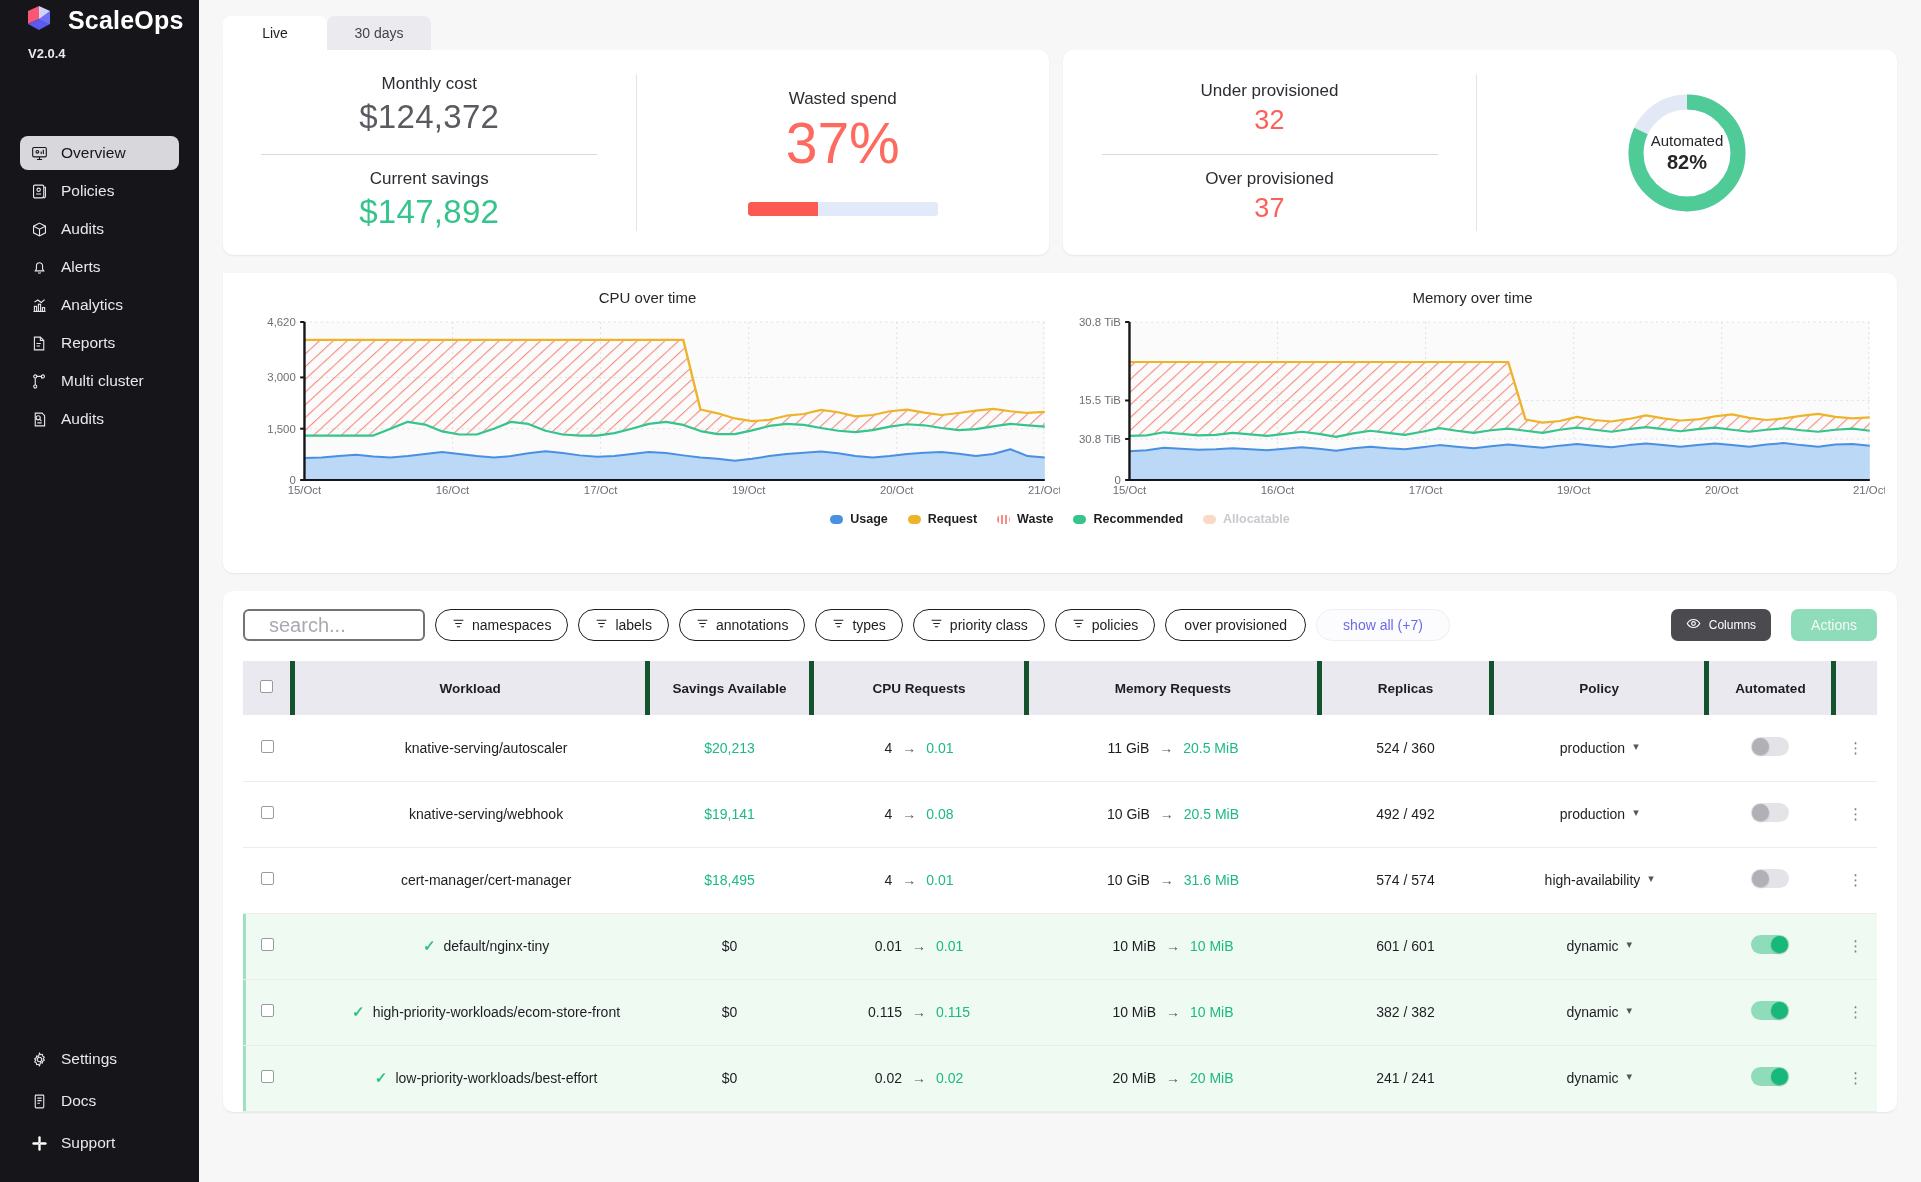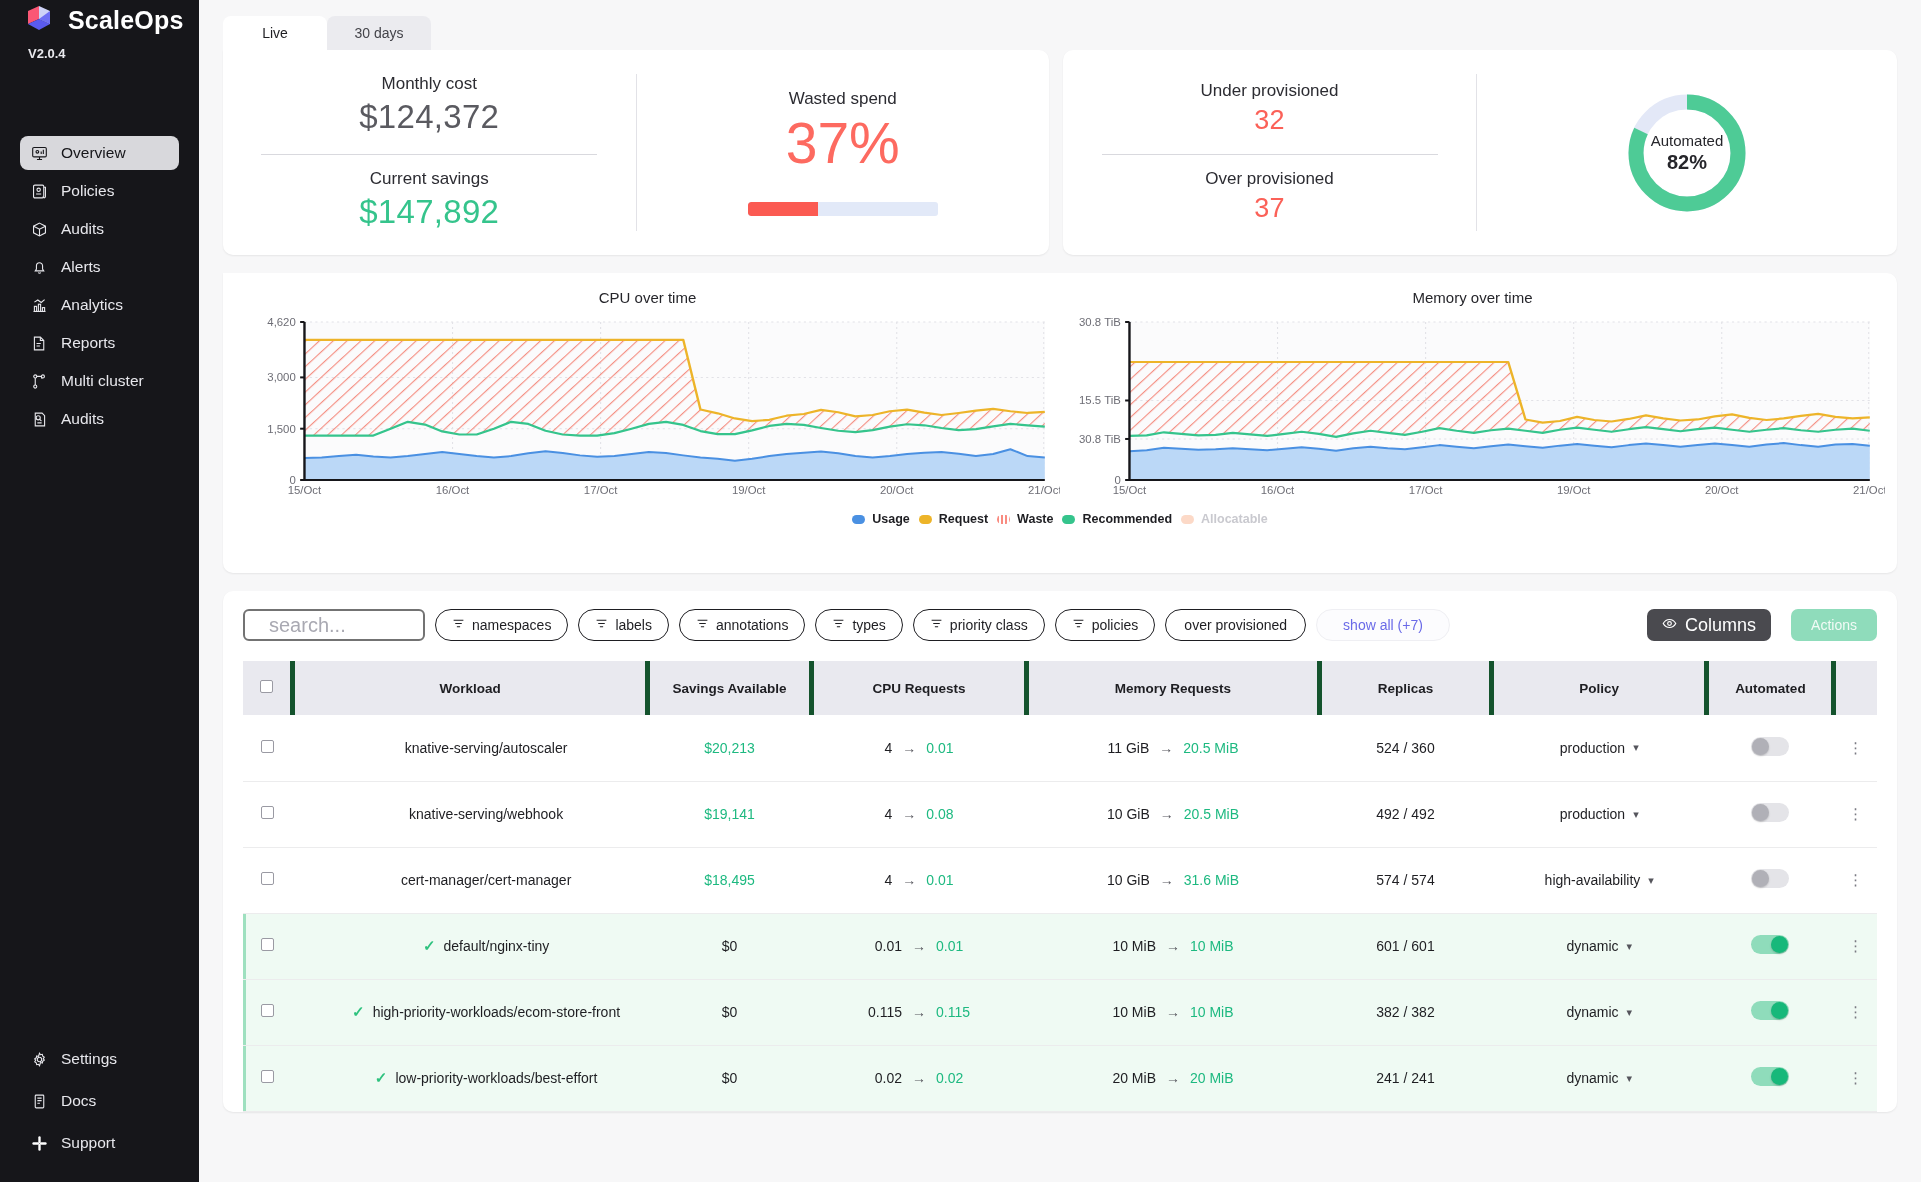--- a/index.html
+++ b/index.html
@@ -66,21 +66,21 @@
   .donut-t { font-size: 15px; color:#26262b; }
   .donut-v { font-size: 20px; font-weight: 700; color:#26262b; margin-top:2px; }
 
   
   .charts-sec { margin-top: 18px; }
   .charts-card { background:#fff; border-radius: 0 10px 10px 10px; box-shadow: 0 1px 2px rgba(16,16,20,.07); height: 300px; padding: 10px 12px 8px 12px; }
   .charts-flex { display:flex; }
   .chart-box { flex:1 1 0; }
   .chart-title { text-align:center; font-size: 15px; color:#26262b; margin: 6px 0 10px 0; }
   .chart-svg { display:block; width: 100%; height: 190px; }
-  .legend { display:flex; justify-content:center; gap: 9px; margin-top: 6px; }
+  .legend { display:flex; justify-content:center; gap: 20px; margin-top: 6px; }
   .lg { display:flex; align-items:center; gap: 7px; font-size: 12.5px; font-weight: 700; color:#1e1e22; }
   .lg .dot { width: 13px; height: 9px; border-radius: 5px; display:inline-block; }
   .lg.muted { color:#c9c9cf; }
 
   
   .table-sec { margin-top: 18px; background:#fff; border-radius: 10px; box-shadow: 0 1px 2px rgba(16,16,20,.07); padding: 18px 20px 0 20px; }
   .filterbar { display:flex; align-items:center; gap: 10px; }
   .search-input {
     width: 182px; height: 32px; border:2px solid #737373; border-radius: 6px; padding: 0 24px;
     font-size: 20px; font-family: inherit; color:#2c2c32; background:#fff; outline:none;
@@ -88,21 +88,21 @@
   .search-input::placeholder { color:#a9a9b2; }
   .chip {
     display:flex; align-items:center; gap: 7px; height: 32px; padding: 0 16px;
     border:1px solid #1e1e22; border-radius: 18px; font-size: 14px; color:#1e1e22; cursor:pointer; background:#fff; white-space: nowrap;
   }
   .chip.plain { padding: 0 18px; }
   .chip.showall { border-color:#efeff3; color:#6a6ae8; background:#fcfcfe; padding: 0 26px; }
   .spacer { flex: 1 1 auto; }
   .btn-columns {
     display:flex; align-items:center; gap: 8px; height: 32px; padding: 0 15px; border-radius: 7px;
-    background:#4a4a4f; color:#fff; font-size: 18px; cursor:pointer;
+    background:#4a4a4f; color:#fff; font-size: 12px; cursor:pointer;
   }
   .btn-actions {
     height: 32px; padding: 0 20px; border-radius: 7px; background:#8fdcbb; color:#f2fbf6;
     font-size: 14px; display:flex; align-items:center; cursor:pointer; margin-left: 10px;
   }
 
   table.wl { width: 100%; border-collapse: collapse; margin-top: 20px; table-layout: fixed; }
   table.wl thead th {
     background:#e9e9ef; font-size: 13.5px; font-weight: 700; color:#1e1e22; height: 54px;
     border-right: 5px solid #14532d; text-align:center;
@@ -121,21 +121,21 @@
   table.wl tbody td { height: 66px; font-size: 14px; color:#1e1e22; border-bottom: 1px solid #ececed; text-align:center; }
   table.wl tbody tr.auto-on td { background:#effaf3; }
   table.wl tbody tr.auto-on td:first-child { box-shadow: inset 3px 0 0 #9ee0bf; }
   td.workload { text-align:left; padding-left: 32px; }
   .wl-name { display:inline-flex; align-items:center; gap: 8px; }
   .chk { width: 13px; height: 13px; border:1px solid #9a9aa3; border-radius: 2px; display:inline-block; background:#fff; cursor:pointer; }
   .tick { color:#2ec27e; font-size: 15px; font-weight: 700; }
   .green { color:#1db980; }
   .arrow { color:#55555c; margin: 0 10px; }
   .reqcell { display:inline-flex; align-items:center; justify-content:center; }
-  .policy { display:inline-flex; align-items:center; gap: 8px; cursor:pointer; }
+  .policy { display:inline-flex; gap: 8px; cursor:pointer; }
   .caret { font-size: 11px; color:#55555c; }
   .toggle { width: 38px; height: 19px; border-radius: 10px; background:#e4e4e8; position:relative; display:inline-block; cursor:pointer; }
   .toggle > i { position:absolute; top:1px; left:1px; width:17px; height:17px; border-radius:50%; background:#b0b0b7; box-shadow: 0 1px 2px rgba(0,0,0,.2); }
   .toggle.on { background:#8fdcbb; }
   .toggle.on > i { left:20px; background:#17b87a; }
   .kebab { color:#7a7a82; font-size: 15px; cursor:pointer; letter-spacing: 0; line-height: 1; }
 </style>
 </head>
 <body>
 

